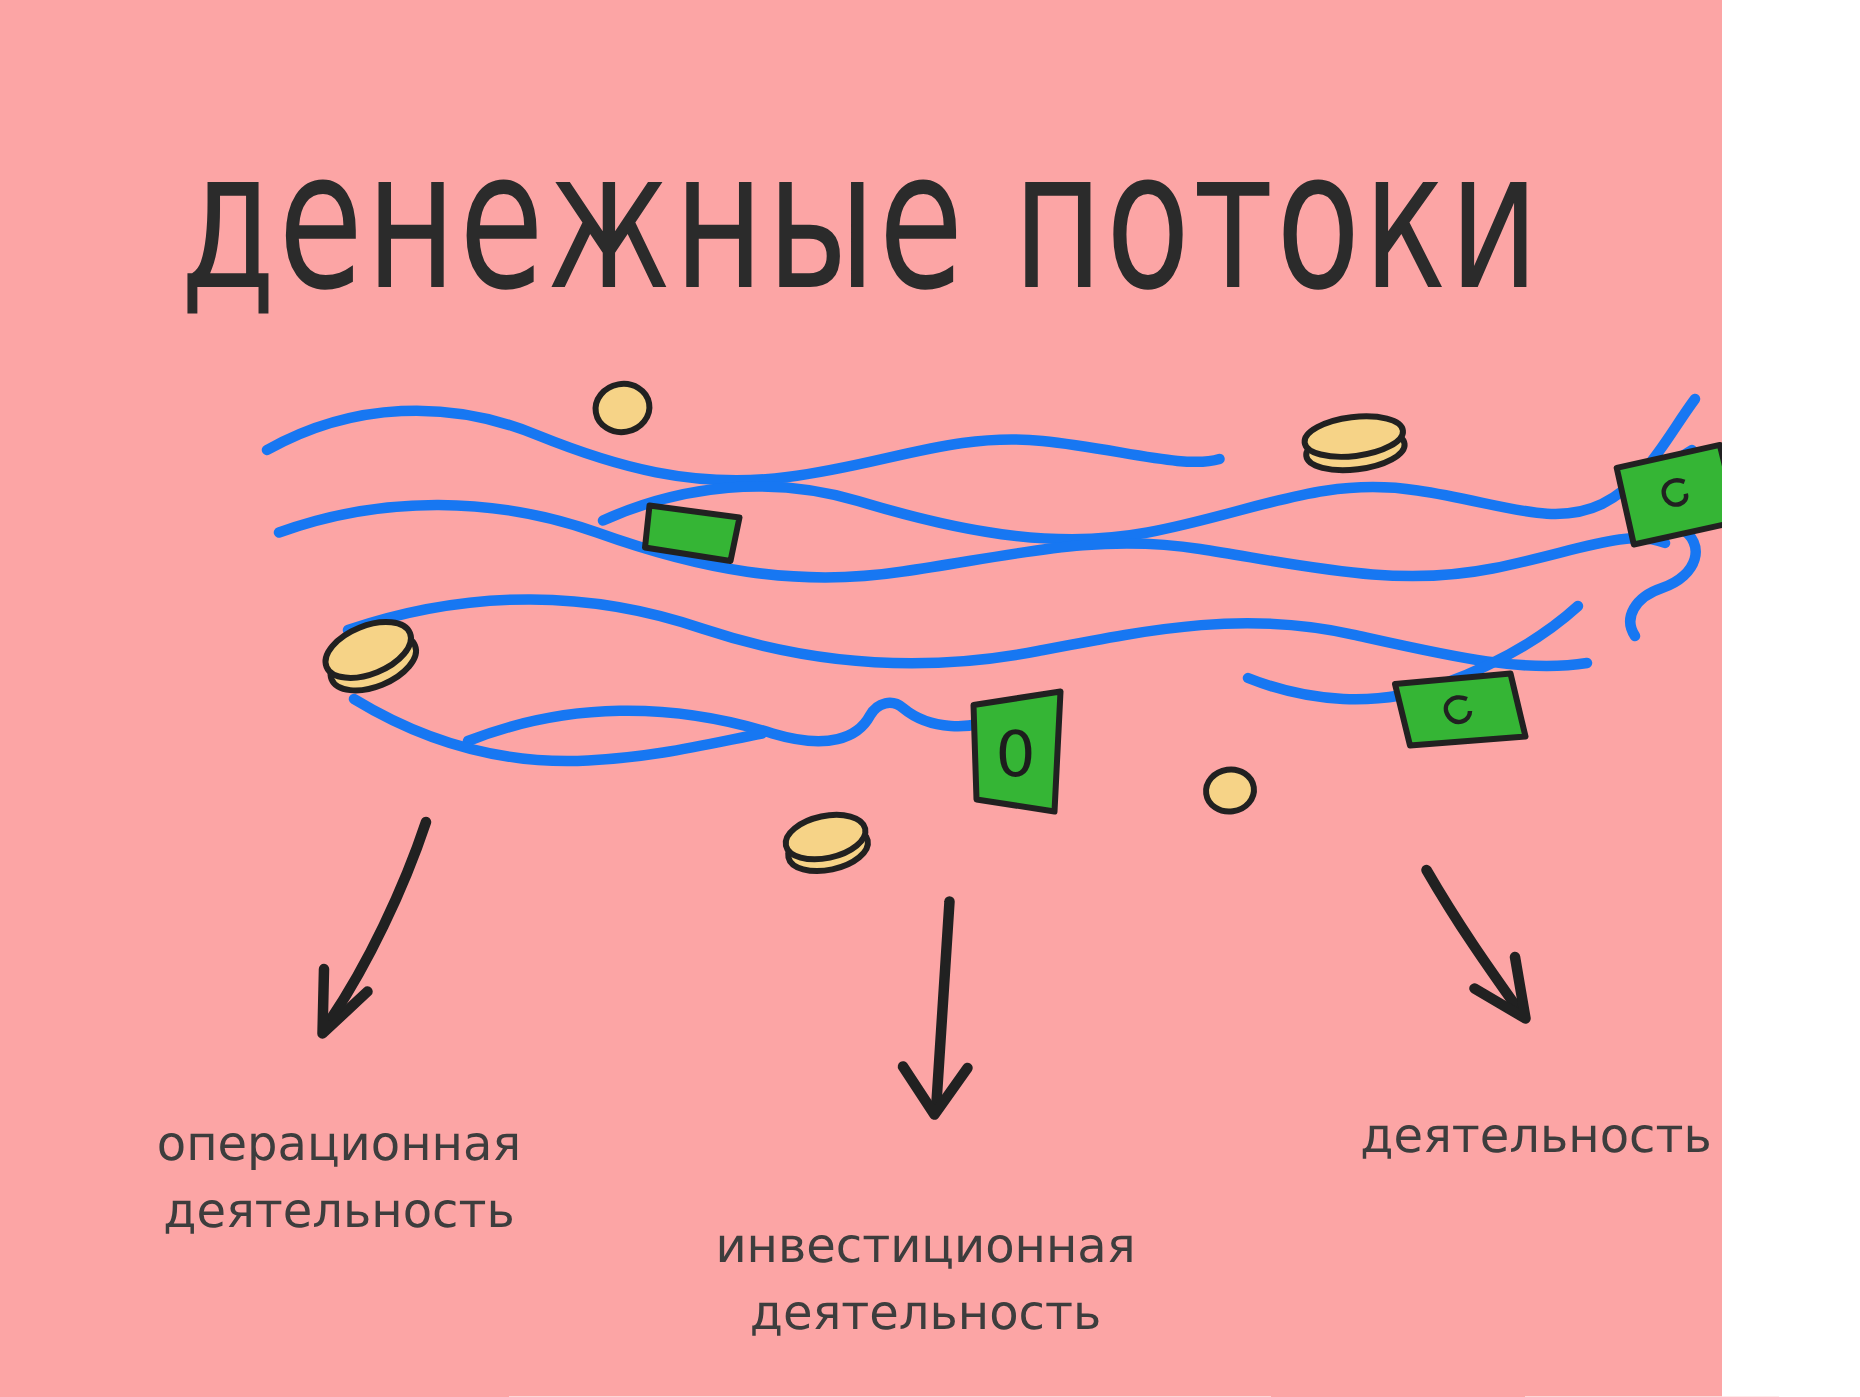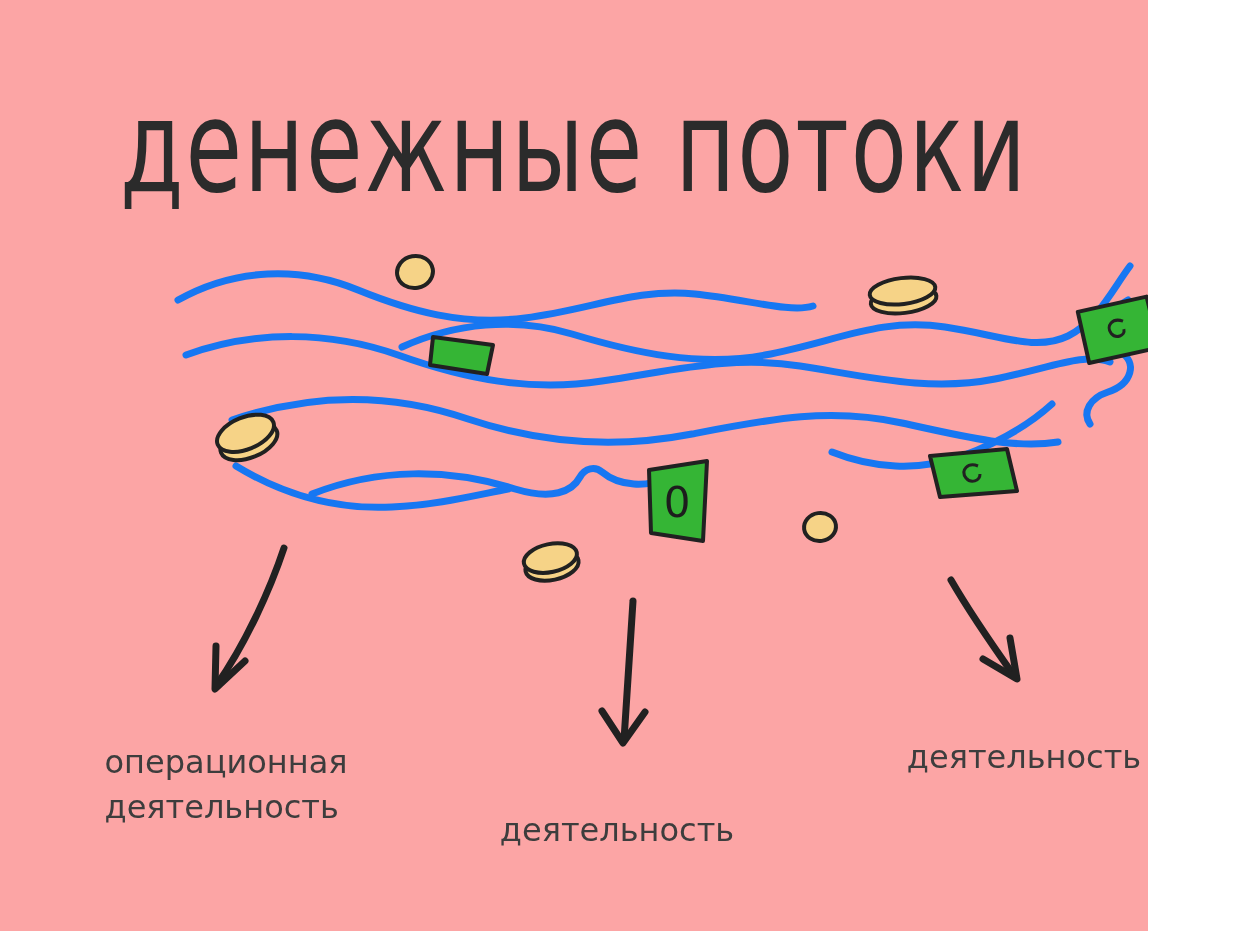--- a/index.html
+++ b/index.html
@@ -27,21 +27,21 @@
     color: #2b2b2b;
     white-space: nowrap;
   }
   .illustration {
     position: absolute;
     top: 0;
     left: 0;
   }
   .label {
     position: absolute;
-    text-align: left;
+    text-align: center;
     color: #3d3d3d;
     font-size: 32px;
     line-height: 1.42;
     transform: translateX(-50%);
     white-space: nowrap;
   }
   .label-operating { left: 226px; top: 740px; }
   .label-investing { left: 617px; top: 808px; }
   .label-financing { left: 1024px; top: 735px; }
 </style>
@@ -117,20 +117,21 @@
       </g>
     </g>
   </svg>
 
   <div class="label label-operating">
     <div>операционная</div>
     <div>деятельность</div>
   </div>
 
   <div class="label label-investing">
+    <div>инвестиционная</div>
     <div>деятельность</div>
   </div>
 
   <div class="label label-financing">
     <div>деятельность</div>
   </div>
 
 </div>
 
 </body></html>

